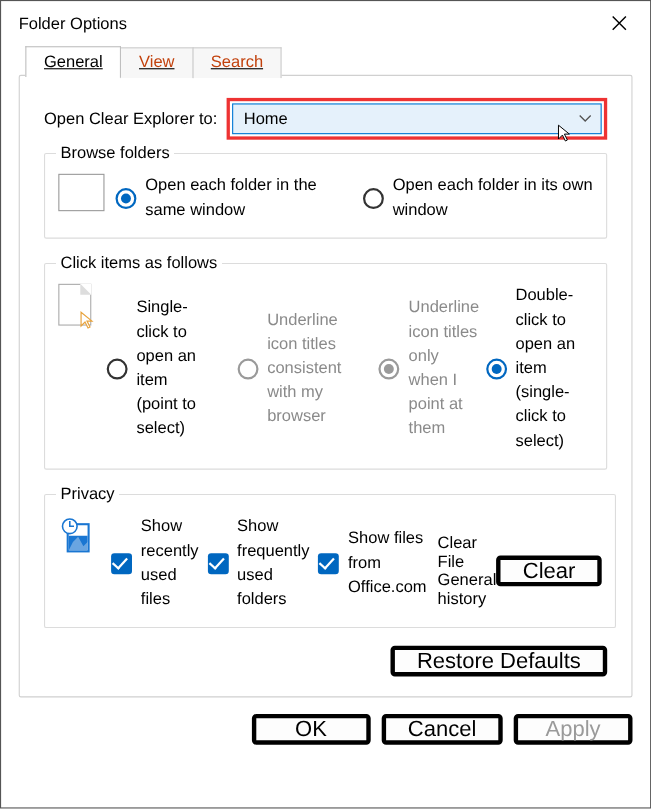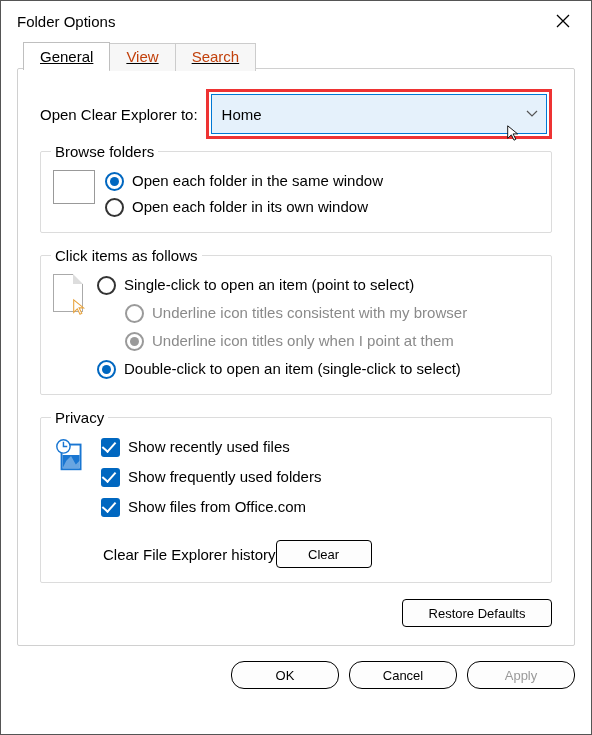--- a/index.html
+++ b/index.html
@@ -73,21 +73,21 @@
   .row-top label { white-space: nowrap; }
 
   .combo-wrap {
     flex: 1;
     border: 3px solid #e33;
     padding: 2px;
     position: relative;
   }
   .combo {
     width: 100%;
-    height: 40px;
+    height: 28px;
     border: 1px solid #0078d4;
     background: #e5f1fb;
     display: flex;
     align-items: center;
     padding: 0 10px;
     font-size: 15px;
     position: relative;
   }
   .combo .chev {
     position: absolute; right: 8px; top: 50%; transform: translateY(-50%);
@@ -105,21 +105,21 @@
     margin: 14px 0 0 0;
     padding: 10px 12px 14px 12px;
   }
   fieldset.grp legend {
     font-size: 15px;
     padding: 0 4px;
     margin-left: -2px;
   }
 
   .hstack { display: flex; align-items: flex-start; gap: 10px; }
-  .vstack { display: flex; flex-direction: column; gap: 4px; }
+  .vstack { display: flex; gap: 4px; }
 
   .folder-icon {
     width: 42px; height: 34px;
     border: 1px solid #999;
     background: #fff;
     flex-shrink: 0;
   }
 
   .radio, .sub-radio, .check {
     display: flex;
@@ -181,26 +181,26 @@
 
   .clear-row {
     display: flex;
     align-items: center;
     justify-content: space-between;
     margin-top: 14px;
     padding-left: 2px;
   }
 
   .btn {
-    border: 1px solid #000000;
+    border: 4px solid #000000;
     background: #fdfdfd;
     border-radius: 4px;
     height: 28px;
     padding: 0 20px;
-    font-size: 13px;
+    font-size: 20px;
     font-family: inherit;
     color: #000;
     display: inline-flex;
     align-items: center;
     justify-content: center;
     min-width: 96px;
   }
   .btn.disabled { color: #9a9a9a; }
 
   .restore-row {
@@ -209,21 +209,21 @@
     margin-top: 16px;
   }
   .restore-row .btn { min-width: 150px; }
 
   .footer {
     display: flex;
     justify-content: flex-end;
     gap: 10px;
     padding: 14px 16px 14px;
   }
-  .footer .btn { min-width: 108px; border-radius: 13px; }
+  .footer .btn { min-width: 108px; }
 
   .doc-icon {
     width: 34px; height: 40px;
     flex-shrink: 0;
     position: relative;
   }
   .doc-icon .page {
     width: 30px; height: 38px;
     border: 1px solid #aaa;
     background: #fff;
@@ -344,21 +344,21 @@
         </div>
         <div class="check">
           <span class="check-box"></span>
           <span>Show frequently used folders</span>
         </div>
         <div class="check">
           <span class="check-box"></span>
           <span>Show files from Office.com</span>
         </div>
         <div class="clear-row">
-          <span>Clear File Explorer history</span>
+          <span>Clear File General history</span>
           <button class="btn">Clear</button>
         </div>
       </div>
     </div>
   </fieldset>
 
   <div class="restore-row">
     <button class="btn">Restore Defaults</button>
   </div>
 

